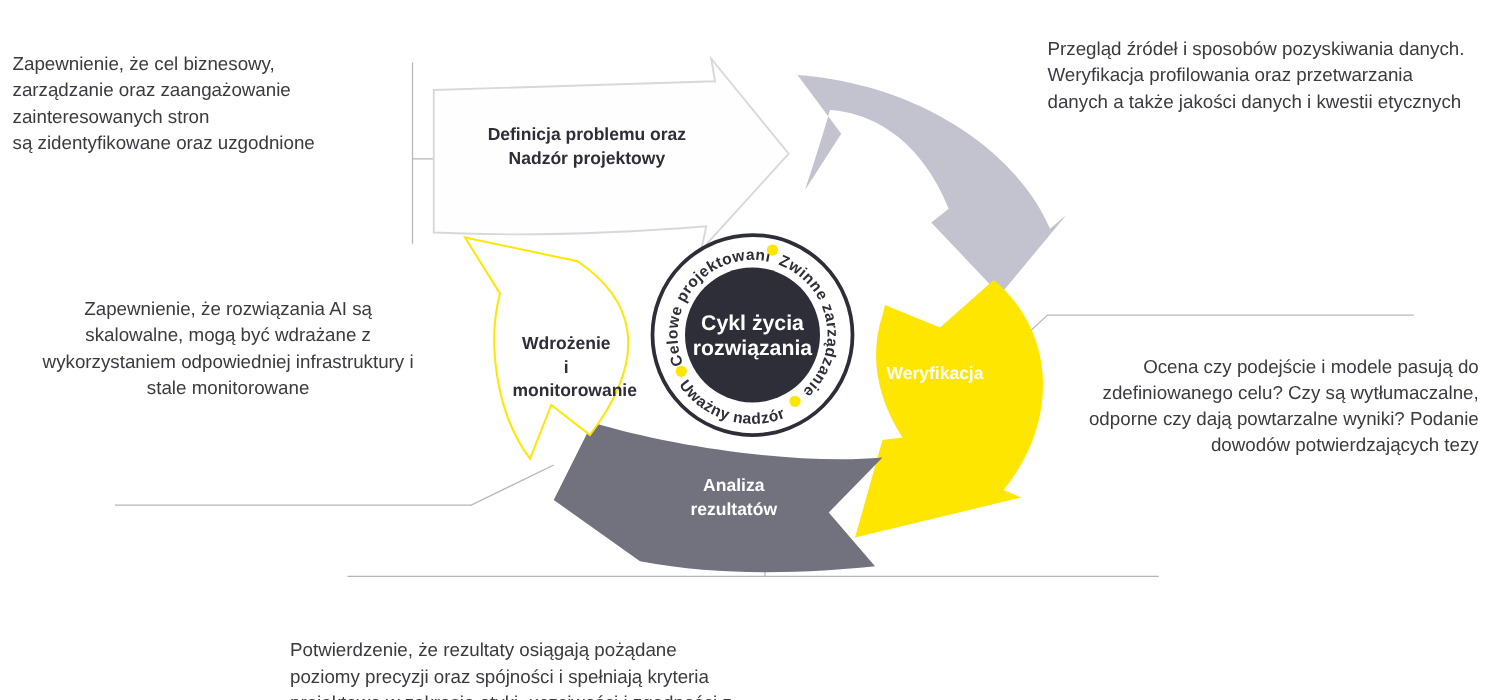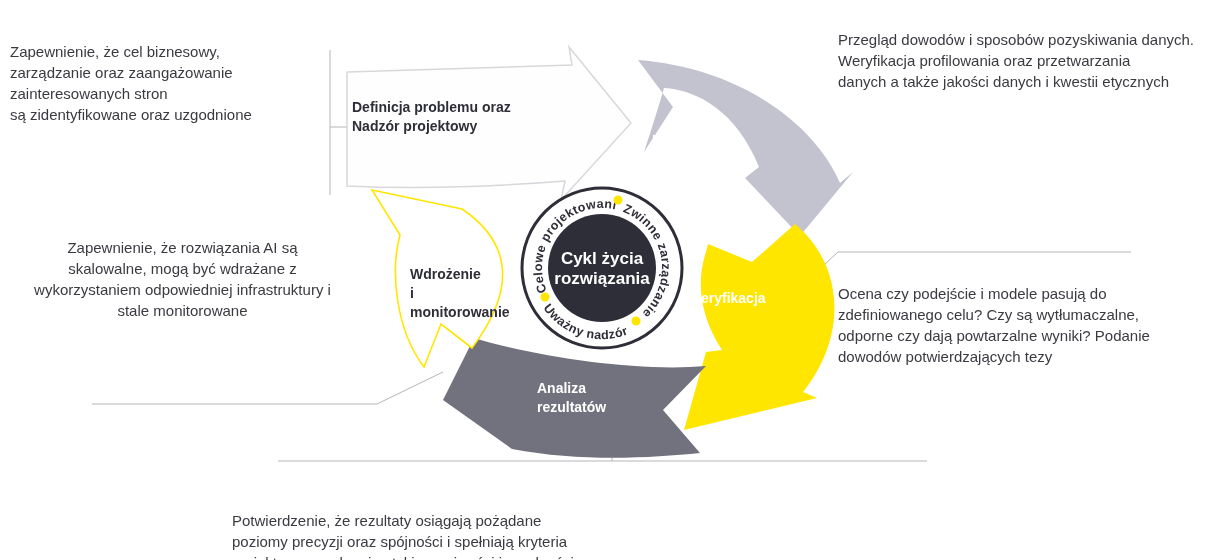--- a/index.html
+++ b/index.html
@@ -2,21 +2,21 @@
 <html><head>
 <meta charset="utf-8">
 <style>
   html,body{margin:0;padding:0;background:#ffffff;}
   body{width:1207px;height:560px;position:relative;overflow:hidden;
        font-family:"Liberation Sans",sans-serif;}
   .stage-canvas{position:absolute;left:0;top:0;width:1207px;height:560px;}
   .desc{position:absolute;color:#3a3a41;font-size:15px;line-height:21px;
         white-space:pre-line;}
   .stage-label{position:absolute;font-size:14px;line-height:19px;font-weight:700;
-        white-space:pre-line;}
+        text-align:center;white-space:pre-line;}
   .label-dark{color:#2e2e38;}
   .label-light{color:#ffffff;}
   .svg-ring-text{font-size:12.5px;font-weight:600;letter-spacing:0.4px;fill:#2e2e38;}
   .svg-center-text{font-size:17px;font-weight:700;fill:#ffffff;text-anchor:middle;}
 </style>
 </head>
 <body>
 
 <svg class="stage-canvas" width="1207" height="560" viewBox="0 0 1207 560" xmlns="http://www.w3.org/2000/svg">
 
@@ -77,27 +77,27 @@
 <div class="stage-label label-light" style="left:537px;top:379px;width:100px;">Analiza
 rezultatów</div>
 <div class="stage-label label-dark" style="left:410px;top:246px;width:86px;margin-top:19px;">Wdrożenie
 i
 monitorowanie</div>
 
 <div class="desc" style="left:10px;top:41px;width:330px;">Zapewnienie, że cel biznesowy,
 zarządzanie oraz zaangażowanie
 zainteresowanych stron
 są zidentyfikowane oraz uzgodnione</div>
-<div class="desc" style="left:838px;top:29px;width:365px;">Przegląd dowodów i sposobów pozyskiwania danych.
+<div class="desc" style="left:838px;top:29px;width:365px;">Przegląd źródeł i sposobów pozyskiwania danych.
 Weryfikacja profilowania oraz przetwarzania
 danych a także jakości danych i kwestii etycznych</div>
 <div class="desc" style="left:10px;top:237px;width:345px;text-align:center;">Zapewnienie, że rozwiązania AI są
 skalowalne, mogą być wdrażane z
 wykorzystaniem odpowiedniej infrastruktury i
 stale monitorowane</div>
-<div class="desc" style="left:838px;top:283px;width:345px;">Ocena czy podejście i modele pasują do
+<div class="desc" style="left:838px;top:283px;width:345px;text-align:right;">Ocena czy podejście i modele pasują do
 zdefiniowanego celu? Czy są wytłumaczalne,
 odporne czy dają powtarzalne wyniki? Podanie
 dowodów potwierdzających tezy</div>
 <div class="desc" style="left:232px;top:466px;width:390px;margin-top:44px;">Potwierdzenie, że rezultaty osiągają pożądane
 poziomy precyzji oraz spójności i spełniają kryteria
 projektowe w zakresie etyki, uczciwości i zgodności z
 prawem</div>
 
 </body></html>

